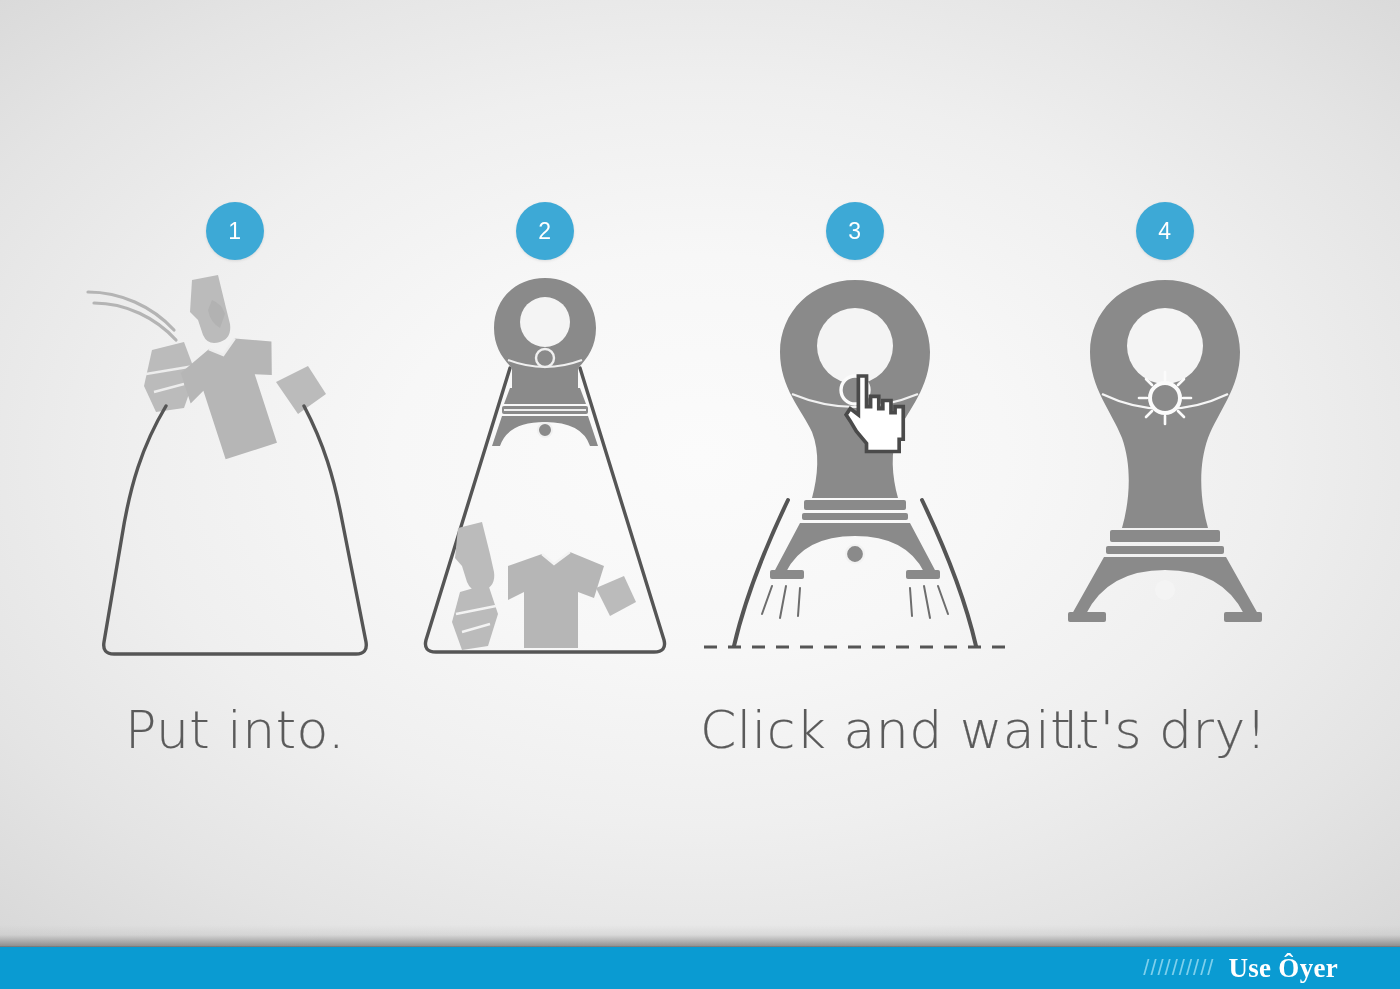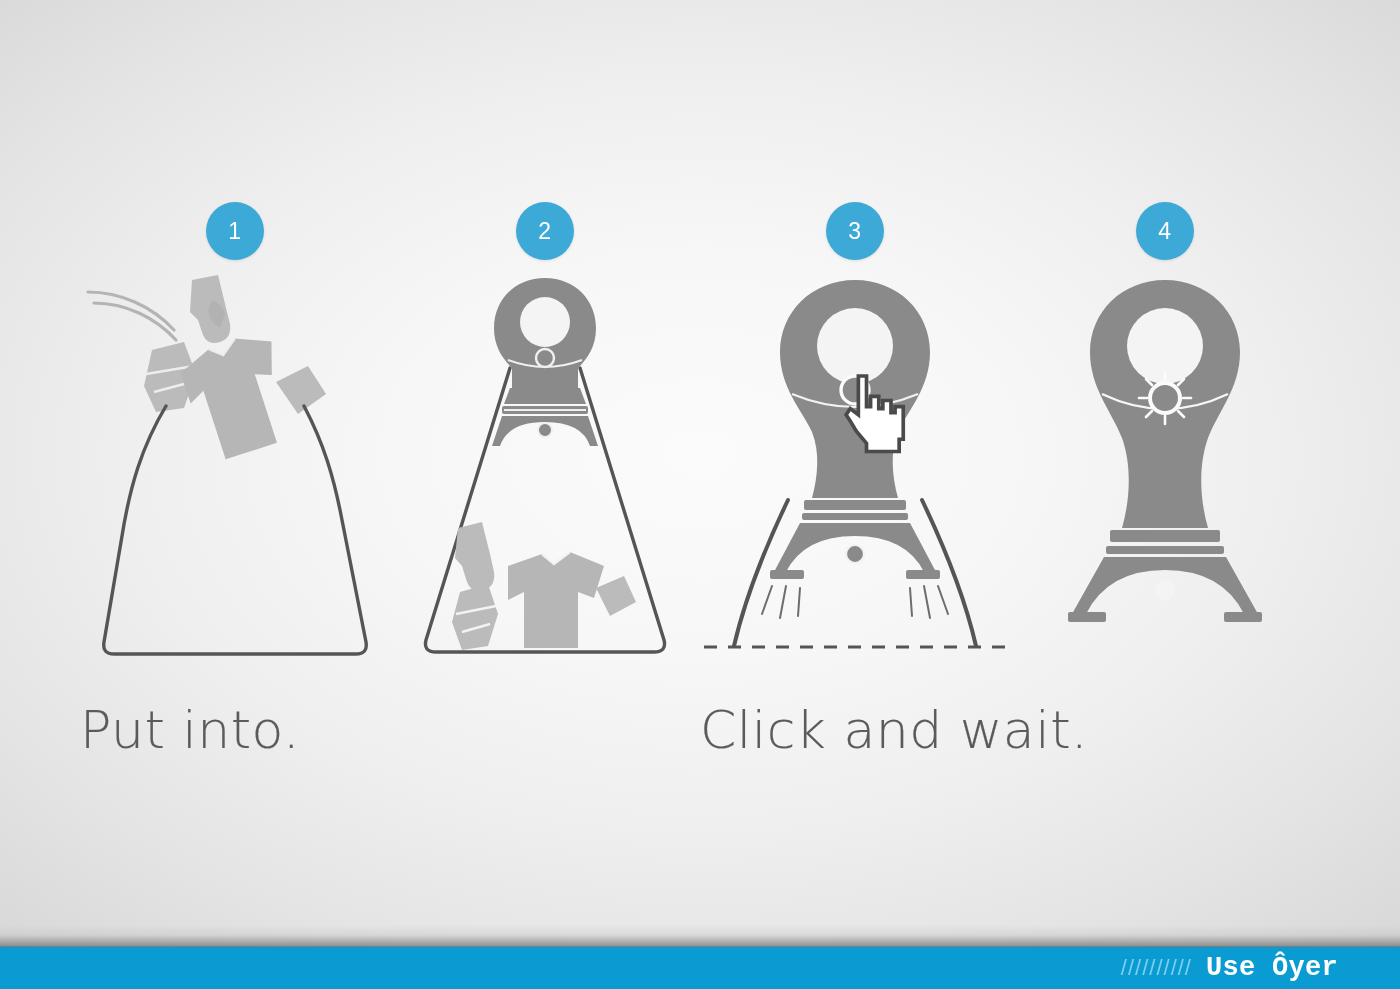--- a/index.html
+++ b/index.html
@@ -65,21 +65,21 @@
     width:310px;
     height:400px;
     margin-top:10px;
   }
   .art svg { display:block; width:100%; height:100%; overflow:visible; }
 
   .caption {
     position:absolute;
     top:700px;
     left:0; right:0;
-    text-align:left;
+    text-align:center;
     font-family:"DejaVu Sans", sans-serif;
     font-weight:100;
     font-size:52px;
     color:#5a5a5a;
     letter-spacing:.5px;
     white-space:nowrap;
     -webkit-text-stroke:0.2px #6a6a6a;
   }
 
   
@@ -115,21 +115,21 @@
     font-weight:300;
     line-height:1;
     font-family:"Liberation Sans", sans-serif;
   }
   #footer-brand {
     color:#ffffff;
     font-size:27px;
     font-weight:bold;
     line-height:1;
     letter-spacing:.3px;
-    font-family:Liberation Mono, monospace;
+    font-family:Liberation Serif, serif;
   }
 </style>
 </head>
 <body>
 
 <div id="poster">
 
   <div id="steps">
 
     <div class="step">
@@ -310,20 +310,21 @@
             <rect x="96" y="276" width="118" height="8" rx="2"></rect>
             <path d="M94 287 L216 287 L248 344 L 234 344
                      Q 212 300, 155 300 Q 98 300, 76 344 L 62 344 Z"></path>
             <circle cx="155" cy="320" r="10" fill="#f4f4f4"></circle>
             <rect x="58" y="342" width="38" height="10" rx="2"></rect>
             <rect x="214" y="342" width="38" height="10" rx="2"></rect>
           </g>
         </svg>
       </div>
 
+      <div class="caption">It's dry!</div>
     </div>
 
   </div>
 
   <div id="footer-shadow"></div>
 
   <div id="footer">
     <div id="footer-inner">
       <span id="footer-slashes">//////////</span>
       <span id="footer-brand">Use Ôyer</span>

